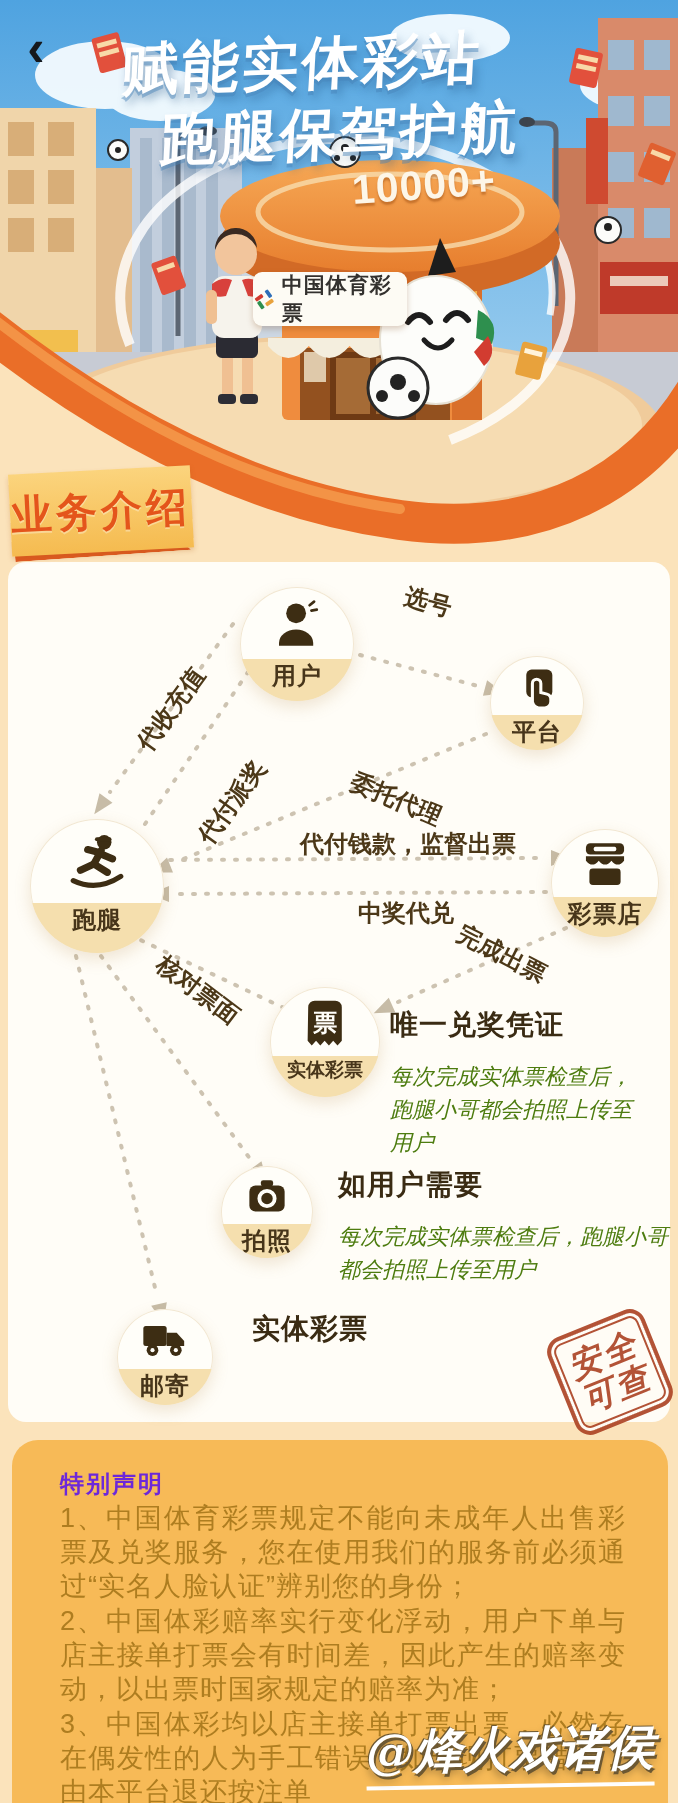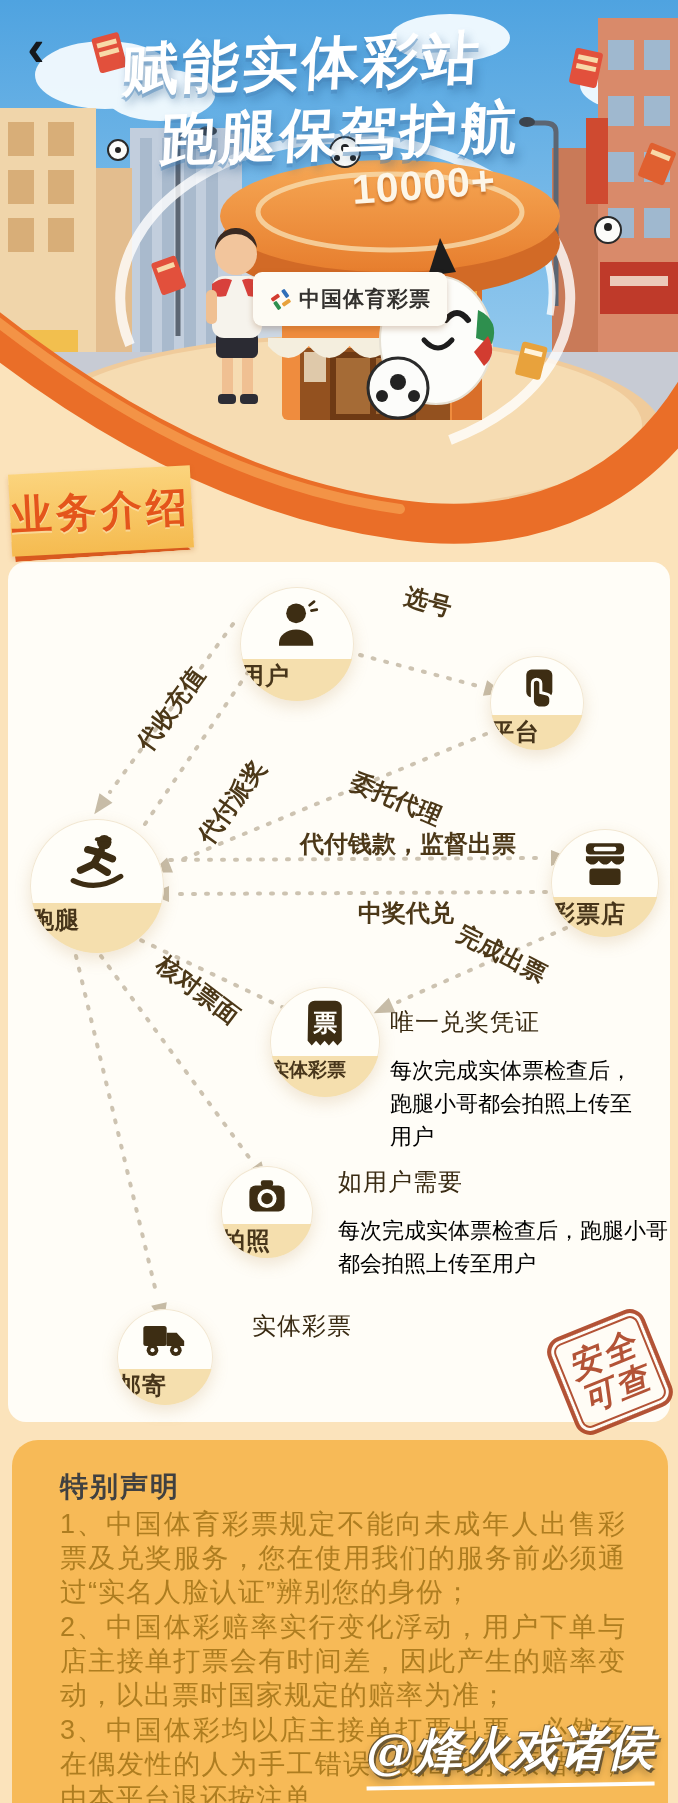--- a/index.html
+++ b/index.html
@@ -15,21 +15,21 @@
              line-height:48px; cursor:pointer; }
   .hero-title{ position:absolute; color:#fff; font-weight:900; font-size:57px; letter-spacing:3px;
                transform:rotate(-2deg) skewX(-5deg);
                text-shadow:0 4px 0 rgba(70,130,185,.45), 4px 7px 10px rgba(30,80,130,.4);
                white-space:nowrap; }
   .hero-title.l1{ left:122px; top:26px; }
   .hero-title.l2{ left:160px; top:96px; }
   .roof-badge{ position:absolute; left:352px; top:162px; color:#fdf6e8; font-weight:900;
                font-size:41px; transform:rotate(-4deg); letter-spacing:1px;
                text-shadow:0 3px 2px rgba(160,80,20,.5); }
-  .shop-sign{ position:absolute; left:253px; top:272px; width:194px; height:54px; background:#fdfbf4;
+  .shop-sign{ position:absolute; left:253px; top:272px; width:154px; height:54px; background:#fdfbf4;
               border-radius:9px; display:flex; align-items:center; justify-content:center; gap:6px;
               box-shadow:0 3px 6px rgba(120,60,10,.25); }
   .shop-sign .txt{ font-size:21px; font-weight:bold; color:#33312e; letter-spacing:1px; }
 
   
   .ribbon-wrap{ position:absolute; left:10px; top:464px; width:190px; height:104px; z-index:5; }
   .ribbon-fold{ position:absolute; left:4px; top:58px; width:176px; height:34px;
                 background:#e05a22; transform:rotate(-4deg);
                 clip-path:polygon(0 0,100% 0,91% 55%,100% 100%,0 100%); }
   .ribbon-main{ position:absolute; left:0; top:6px; width:182px; height:82px;
@@ -42,42 +42,42 @@
   
   .diagram-card{ position:absolute; left:8px; top:562px; width:662px; height:860px;
                  background:#fffdf7; border-radius:18px; z-index:2; }
   .edges{ position:absolute; left:0; top:0; pointer-events:none; }
 
   .node{ position:absolute; border-radius:50%; background:#fffef9; overflow:hidden;
          display:flex; flex-direction:column;
          box-shadow:0 6px 16px rgba(180,140,80,.22), inset 0 0 0 1px #f2e7d2; }
   .node-icon{ flex:1; display:flex; align-items:center; justify-content:center; padding-top:4px; }
   .node-label{ height:37%; background:#f5dfae; color:#47351a; font-weight:bold; font-size:24px;
-               padding-top:1px; letter-spacing:1px; }
+               text-align:center; padding-top:1px; letter-spacing:1px; }
   .node-label.small{ font-size:19px; letter-spacing:0; }
 
   .edge-label{ position:absolute; white-space:nowrap; font-weight:bold; font-size:24px;
                color:#4c3818; transform:translate(-50%,-50%) rotate(var(--r,0deg)); }
 
   .feature{ position:absolute; }
-  .feature h3{ font-size:24px; font-weight:400; color:#3a2b13; letter-spacing:1px; }
-  .feature p{ margin-top:16px; font-size:22px; line-height:33px; color:#000000; }
+  .feature h3{ font-size:28px; font-weight:700; color:#3a2b13; letter-spacing:1px; }
+  .feature p{ margin-top:16px; font-size:22px; line-height:33px; color:#4d7c0f;font-style:italic; }
 
   .stamp{ position:absolute; left:550px; top:758px; width:104px; height:104px;
           transform:rotate(-22deg); border:4px solid #ad4526; border-radius:16px;
           box-shadow:inset 0 0 0 3px #fffdf7, inset 0 0 0 5px #ad4526;
           display:flex; flex-direction:column; align-items:center; justify-content:center;
           color:#ad4526; opacity:.92; background:rgba(255,250,242,.2); }
   .stamp div{ font-size:33px; font-weight:900; line-height:36px; letter-spacing:3px;
               font-style:italic; }
 
   
   .statement{ position:absolute; left:12px; top:1440px; width:656px; height:380px;
               background:#f7ba57; border-radius:26px 26px 0 0; padding:28px 42px 0 48px; z-index:2; }
-  .statement h2{ font-size:28px; font-weight:900; color:#404040; letter-spacing:2px; }
+  .statement h2{ font-size:24px; font-weight:900; color:#6d28d9; letter-spacing:2px; }
   .statement p{ margin-top:1px; font-size:27px; line-height:34px; color:#ae7d20;
                 text-align:justify; letter-spacing:1px; }
 
   .watermark{ position:absolute; left:366px; top:1718px; z-index:6; white-space:nowrap;
               font-family:"DejaVu Serif","Liberation Serif",serif; font-style:italic;
               font-weight:bold; font-size:48px; color:#fff;
               text-shadow:2px 3px 0 #6d5832, -1px -1px 0 #6d5832, 0 5px 8px rgba(0,0,0,.35);
               border-bottom:4px solid #fff; padding-bottom:2px; transform:rotate(-1deg); }
 </style>
 </head>

